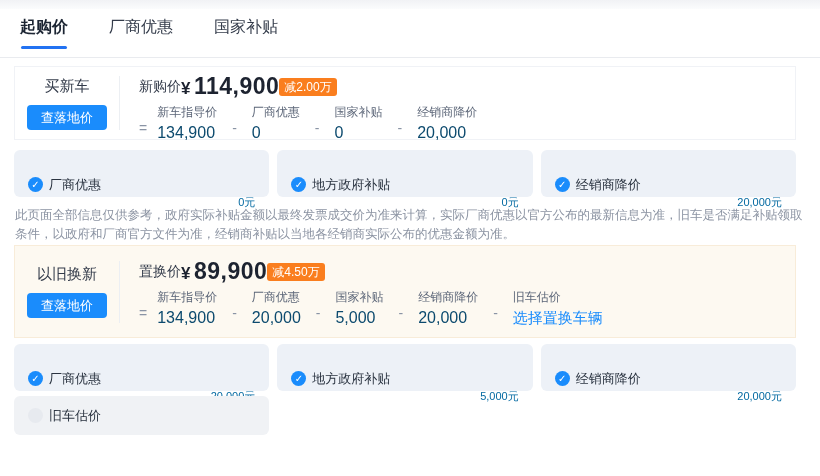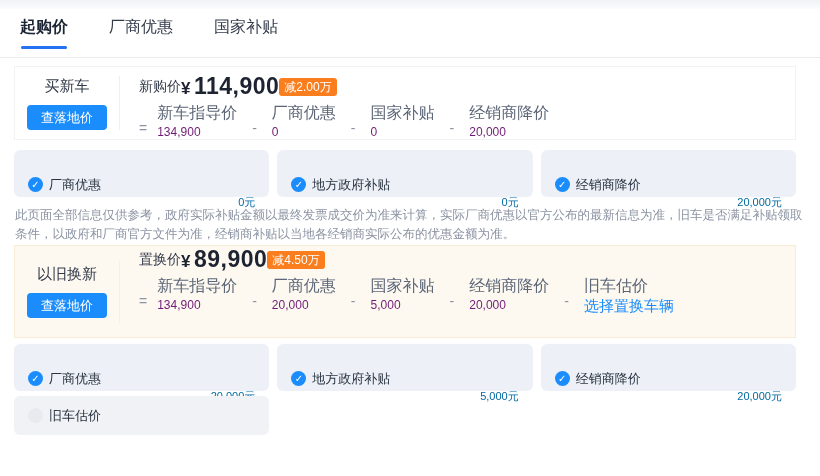--- a/index.html
+++ b/index.html
@@ -41,38 +41,38 @@
   .floor-price-btn {
     background:#1a8cfc; color:#ffffff; font-size:13px; border:none; cursor:pointer;
     padding:6px 14px; border-radius:4px; line-height:1; font-family:inherit;
   }
   .sec-vdivider { width:1px; background:#eceff3; align-self:center; flex:none; }
   .new-car .sec-vdivider { height:54px; }
   .trade-in .sec-vdivider { height:62px; }
 
   .sec-right { flex:1; padding-left:19px; }
   .new-car  .sec-right { padding-top:6px; }
-  .trade-in .sec-right { }
+  .trade-in .sec-right { padding-top:12px; }
 
   .price-row { display:flex; align-items:center; gap:0; }
   .price-label { font-size:14px; color:#333b4a; }
   .price-value { font-size:23px; font-weight:600; color:#1d2330; letter-spacing:.5px; }
   .price-value .yen { font-size:17px; font-weight:600; margin-right:3px; }
   .discount-badge {
     background:#fa7e1e; color:#ffffff; font-size:12px; line-height:1;
     padding:3px 5px; border-radius:3px;
   }
 
   .formula { display:flex; align-items:stretch; margin-top:5px; }
   .op { align-self:center; color:#8a94a5; font-size:14px; padding-top:8px; }
   .op.eq { margin-right:10px; }
   .op.minus { margin:0 15px; }
   .term { display:flex; flex-direction:column; }
-  .term-label { font-size:16px; color:#5c6678; line-height:15px; }
-  .term-value { font-size:12px; color:#701a75; font-weight:500; line-height:21px; margin-top:2px; }
+  .term-label { font-size:12px; color:#5c6678; line-height:15px; }
+  .term-value { font-size:16px; color:#0c4a6e; font-weight:500; line-height:21px; margin-top:2px; }
   .term-value.link { color:#1a8cfc; font-weight:400; font-size:15px; cursor:pointer; }
 
   
   .cards { position:absolute; left:14px; width:782px; display:flex; gap:8px; }
   .cards.row1 { top:150px; }
   .cards.row2 { top:344px; }
   .card {
     flex:1; height:47px; background:#edf1f7; border-radius:6px;
     padding:9px 14px; cursor:pointer;
   }

